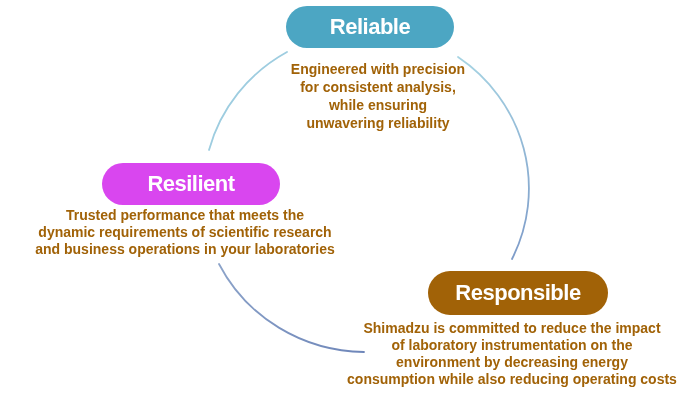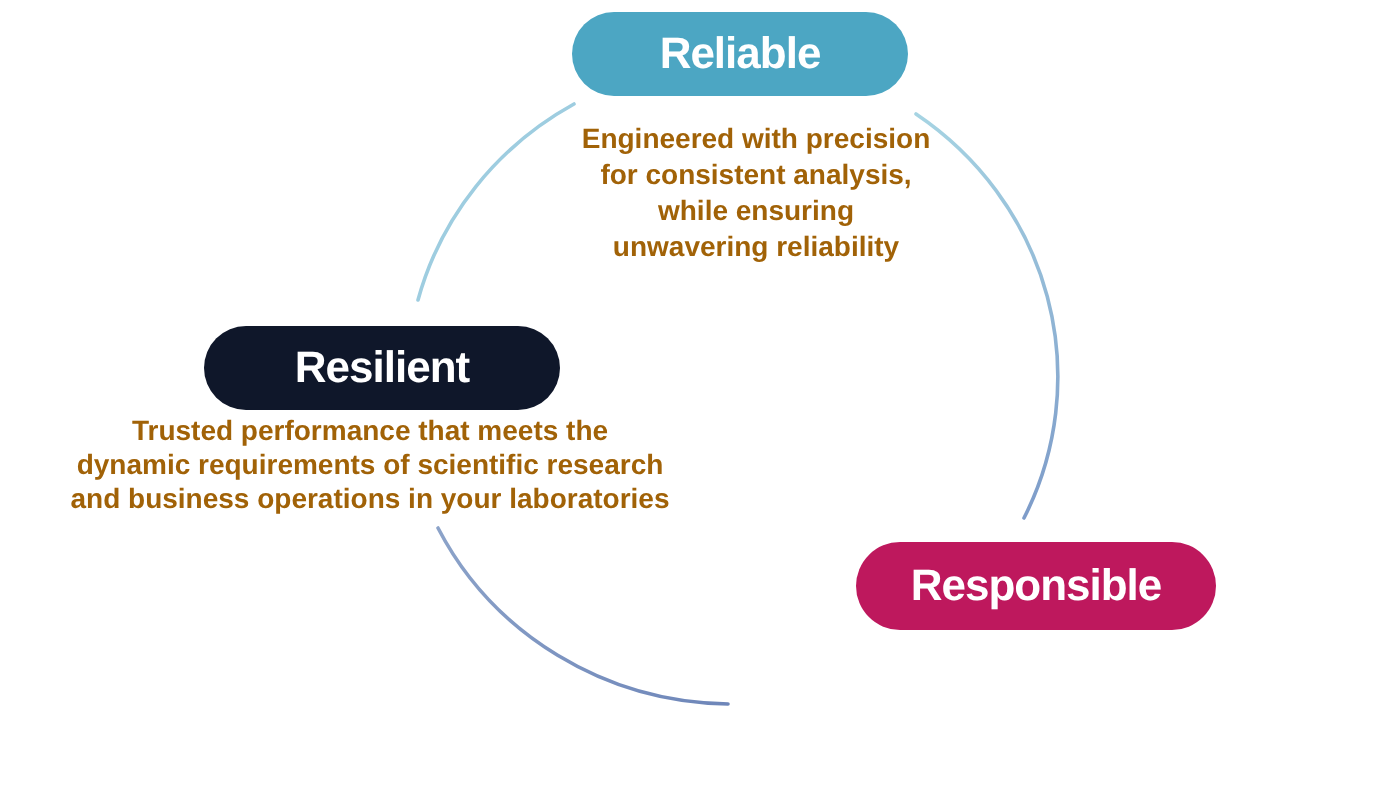--- a/index.html
+++ b/index.html
@@ -72,24 +72,28 @@
   </svg>
 
   <div class="pill pill-reliable" style="background-color: rgb(76, 166, 195);">
     <span>Reliable</span>
   </div>
   <div class="desc desc-reliable">Engineered with precision
 for consistent analysis,
 while ensuring
 unwavering reliability</div>
 
-  <div class="pill pill-resilient" style="background-color: #0f172a;">
+  <div class="pill pill-resilient" style="background-color: #d946ef;">
     <span>Resilient</span>
   </div>
   <div class="desc desc-resilient">Trusted performance that meets the
 dynamic requirements of scientific research
 and business operations in your laboratories</div>
 
-  <div class="pill pill-responsible" style="background-color: #be185d;">
+  <div class="pill pill-responsible" style="background-color: #a16207;">
     <span>Responsible</span>
   </div>
+  <div class="desc desc-responsible">Shimadzu is committed to reduce the impact
+of laboratory instrumentation on the
+environment by decreasing energy
+consumption while also reducing operating costs</div>
 
 </div>
 
 </body></html>

